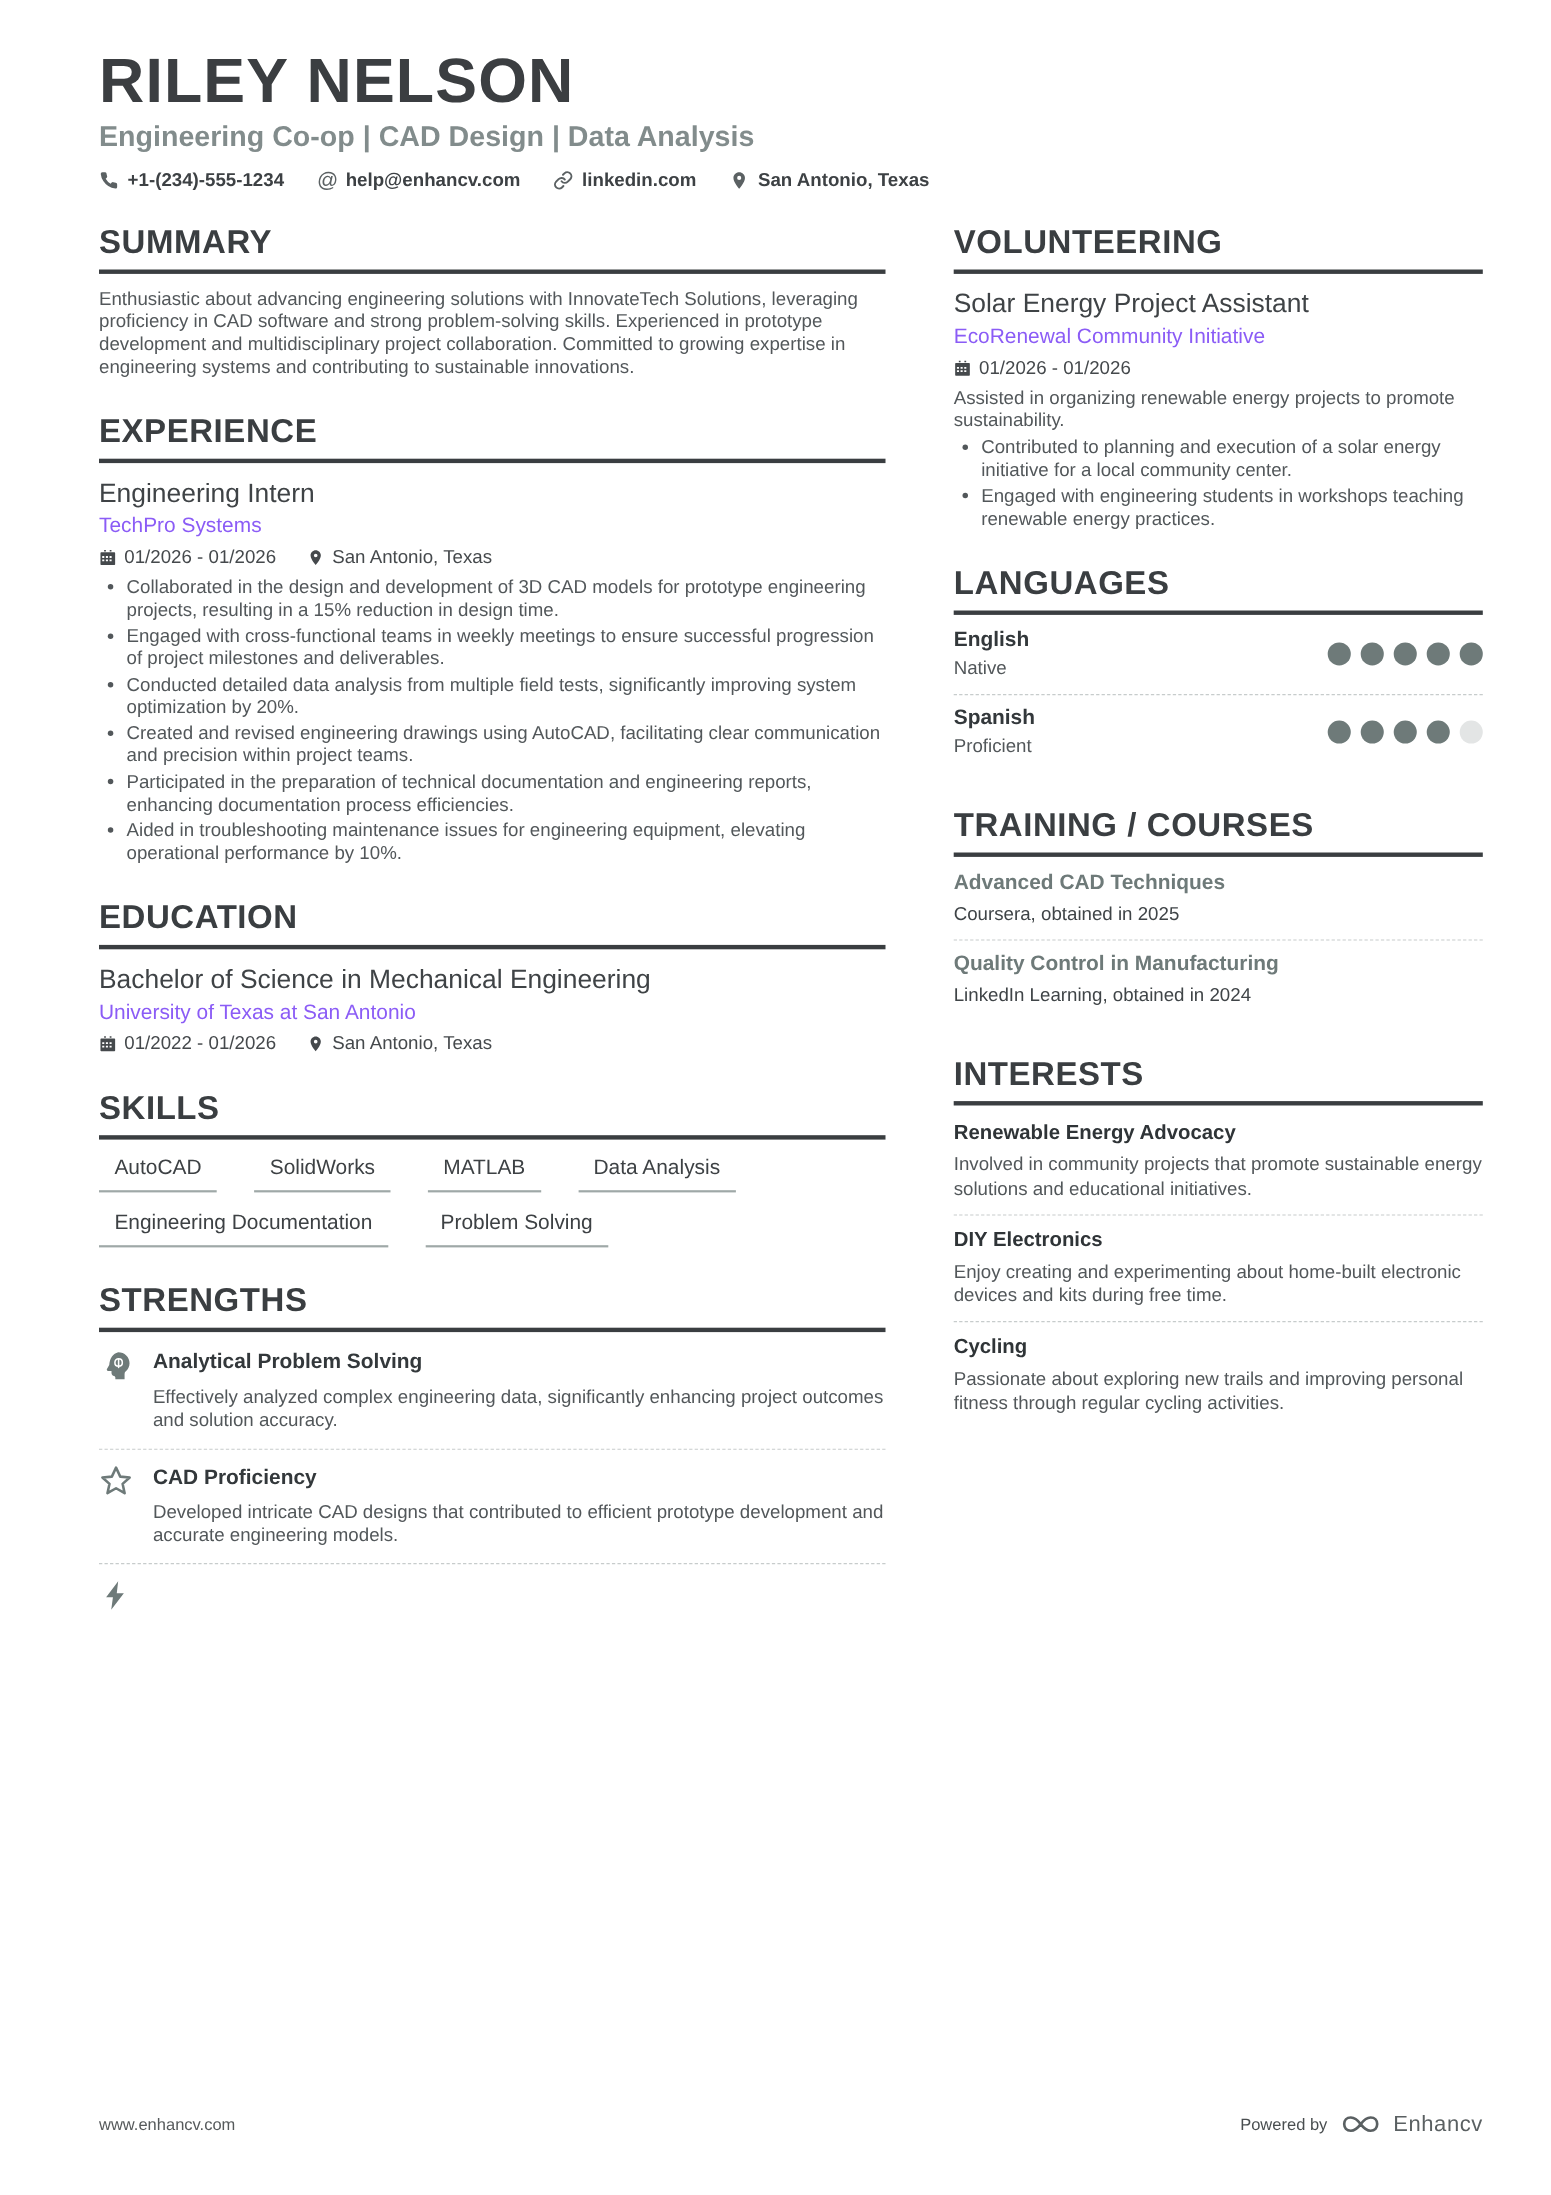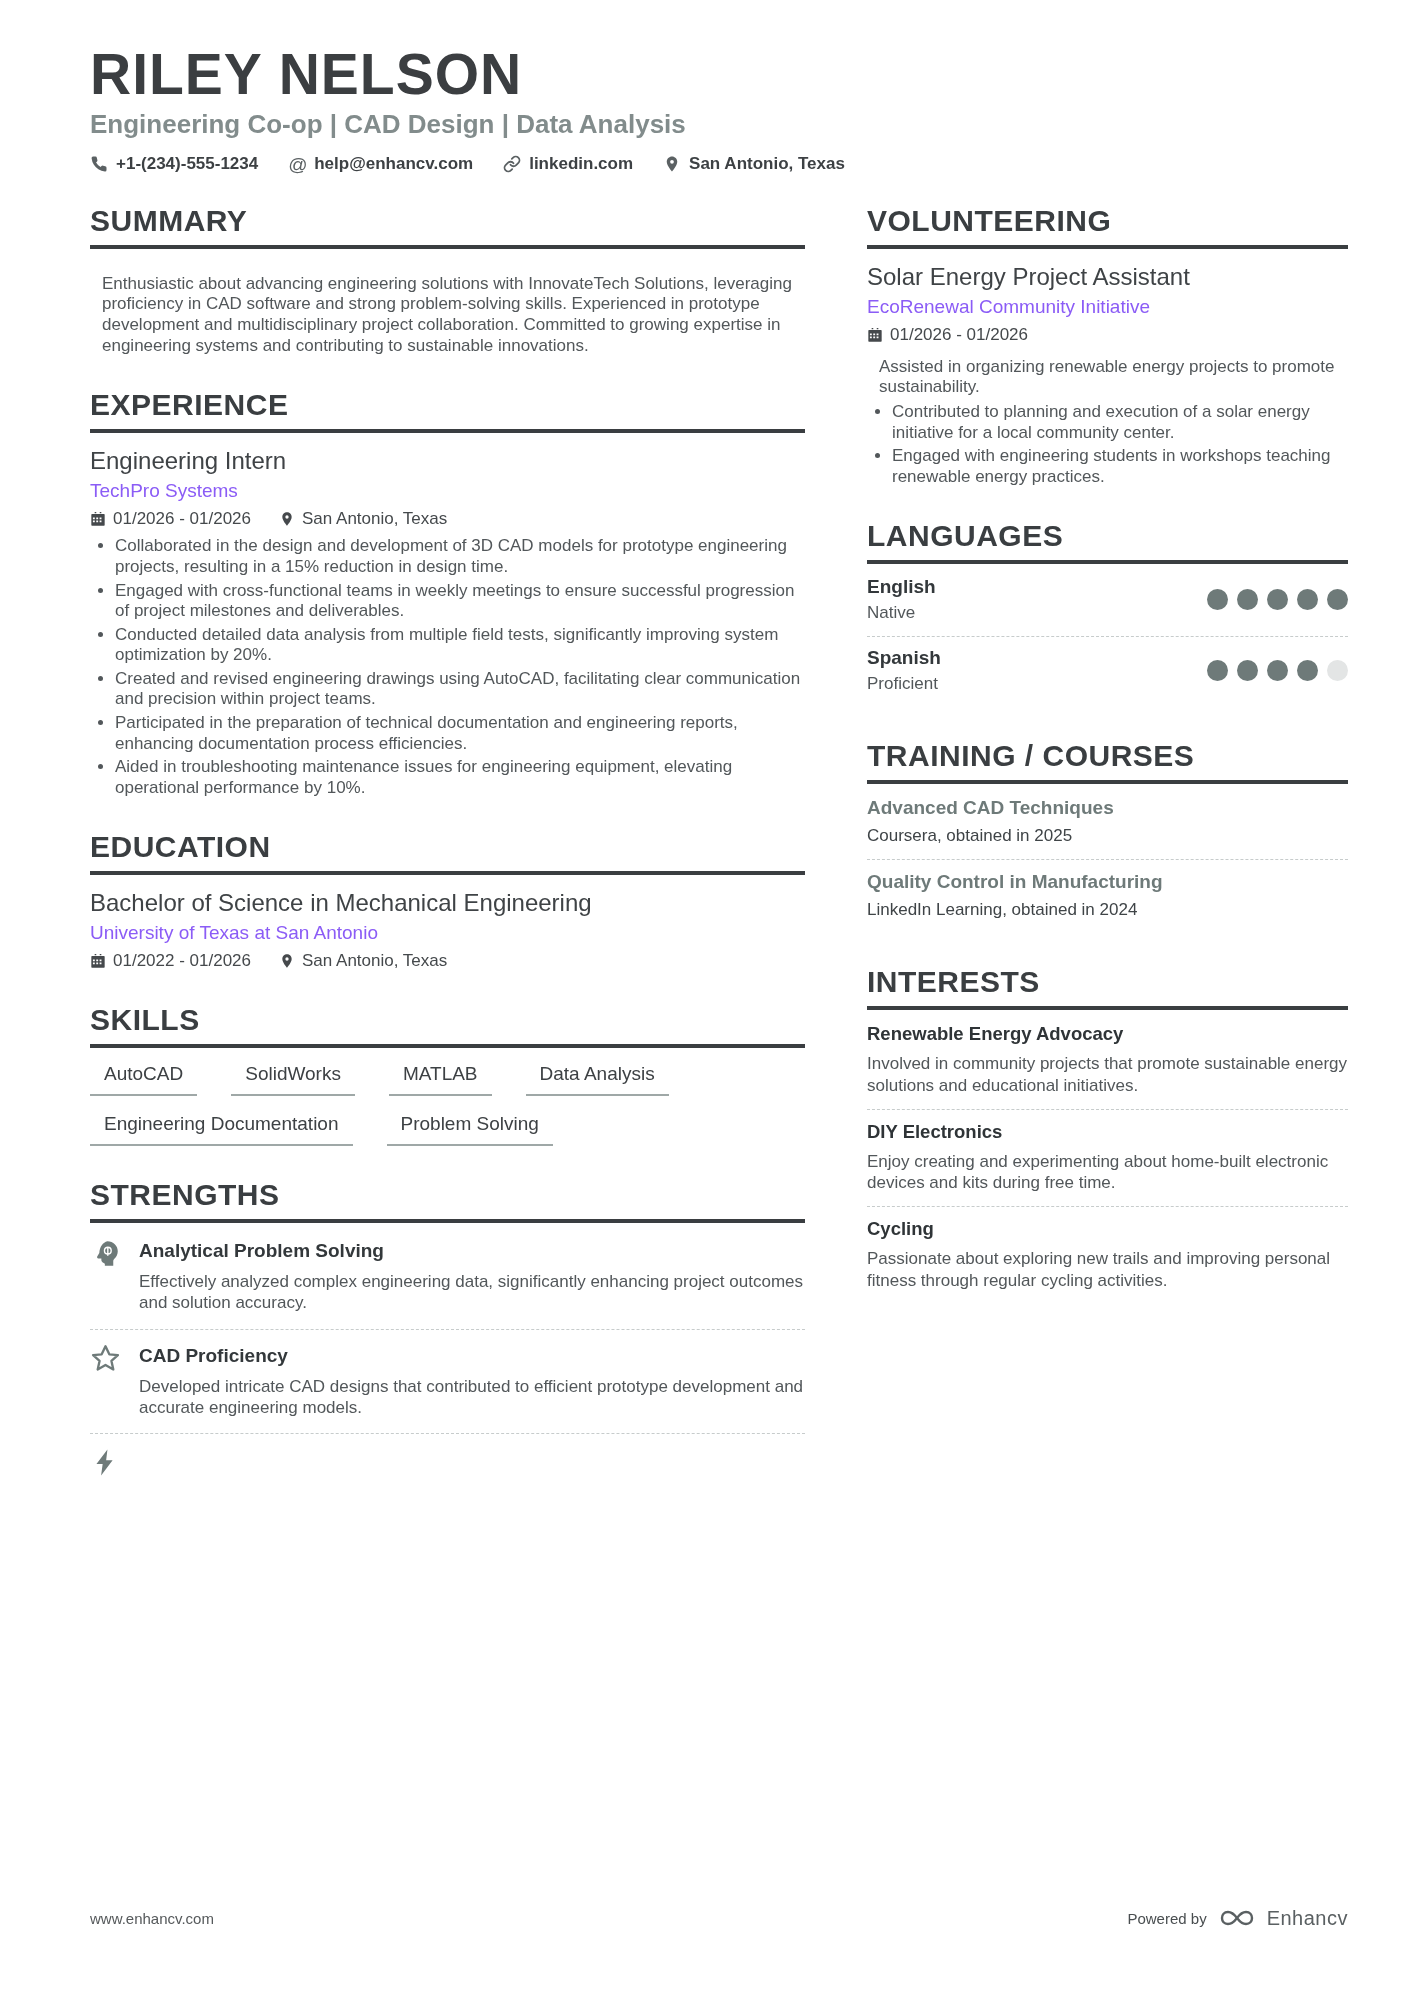--- a/index.html
+++ b/index.html
@@ -24,21 +24,21 @@
   .col-left { flex:0 0 715px; width:715px; }
   .col-right { flex:1; min-width:0; }
 
   
   .section { margin-bottom:32px; }
   .section-title {
     margin:0; font-size:30px; font-weight:700; letter-spacing:.5px; color:#3a3e41;
     padding-bottom:7px; border-bottom:4px solid #3a3e41; font-stretch:condensed;
   }
   .section-body { padding-top:13px; }
-  .body-text { margin:12px; font-size:17px; line-height:1.22; color:#52575a; }
+  .body-text { margin:0; font-size:17px; line-height:1.22; color:#52575a; }
 
   
   .entry-title { font-size:24px; font-weight:400; color:#3f4346; margin:1px 0 5px; }
   .entry-org { font-size:19px; font-weight:400; color:#8b5cf6; margin:0 0 7px; }
   .meta-row { display:flex; align-items:center; gap:28px; font-size:17px; color:#45494c; margin-bottom:7px; }
   .meta-item { display:flex; align-items:center; gap:7px; }
   .micon { display:inline-flex; width:16px; height:16px; color:#45494c; }
   .micon svg { width:100%; height:100%; }
   ul.bullets { margin:0; padding-left:25px; }
   ul.bullets li { font-size:17px; line-height:1.21; color:#52575a; margin-bottom:3px; }
@@ -71,21 +71,21 @@
   .course-title { font-size:19px; font-weight:700; color:#6e7a79; margin-bottom:7px; }
   .course-detail { font-size:17px; color:#3f4447; }
 
   
   .interest { padding:11px 0 13px; }
   .interest + .interest { border-top:1px dashed #c7cccc; }
   .interest-title { font-size:18.5px; font-weight:700; color:#2f3437; margin-bottom:8px; }
   .interest-text { font-size:17px; line-height:1.25; color:#52575a; }
 
   
-  .footer { position:absolute; left:90px; right:62px; bottom:65px; display:flex; justify-content:space-between; align-items:center; }
+  .footer { position:absolute; left:90px; right:62px; bottom:52px; display:flex; justify-content:space-between; align-items:center; }
   .footer-site { font-size:15px; color:#55595b; }
   .powered { display:flex; align-items:center; gap:12px; }
   .powered-by { font-size:15px; color:#494e50; }
   .brand-logo { width:36px; height:24px; color:#5a6062; }
   .brand-logo svg { width:100%; height:100%; }
   .brand-name { font-size:20px; color:#5a6062; letter-spacing:.5px; }
 </style>
 </head>
 <body>
 

